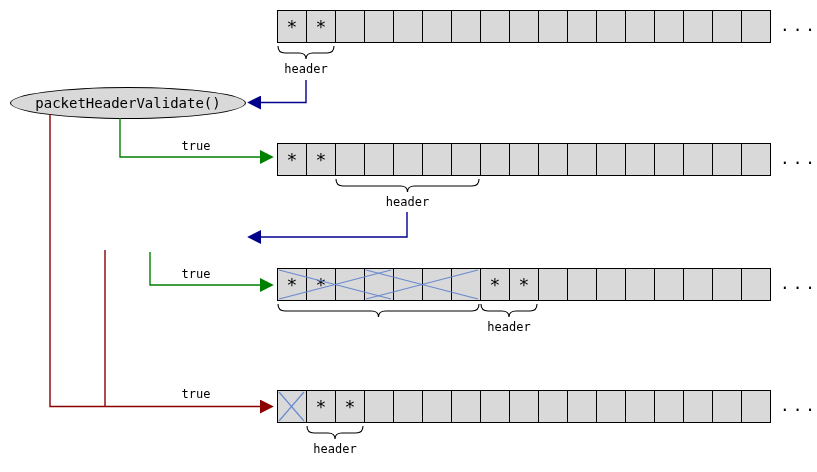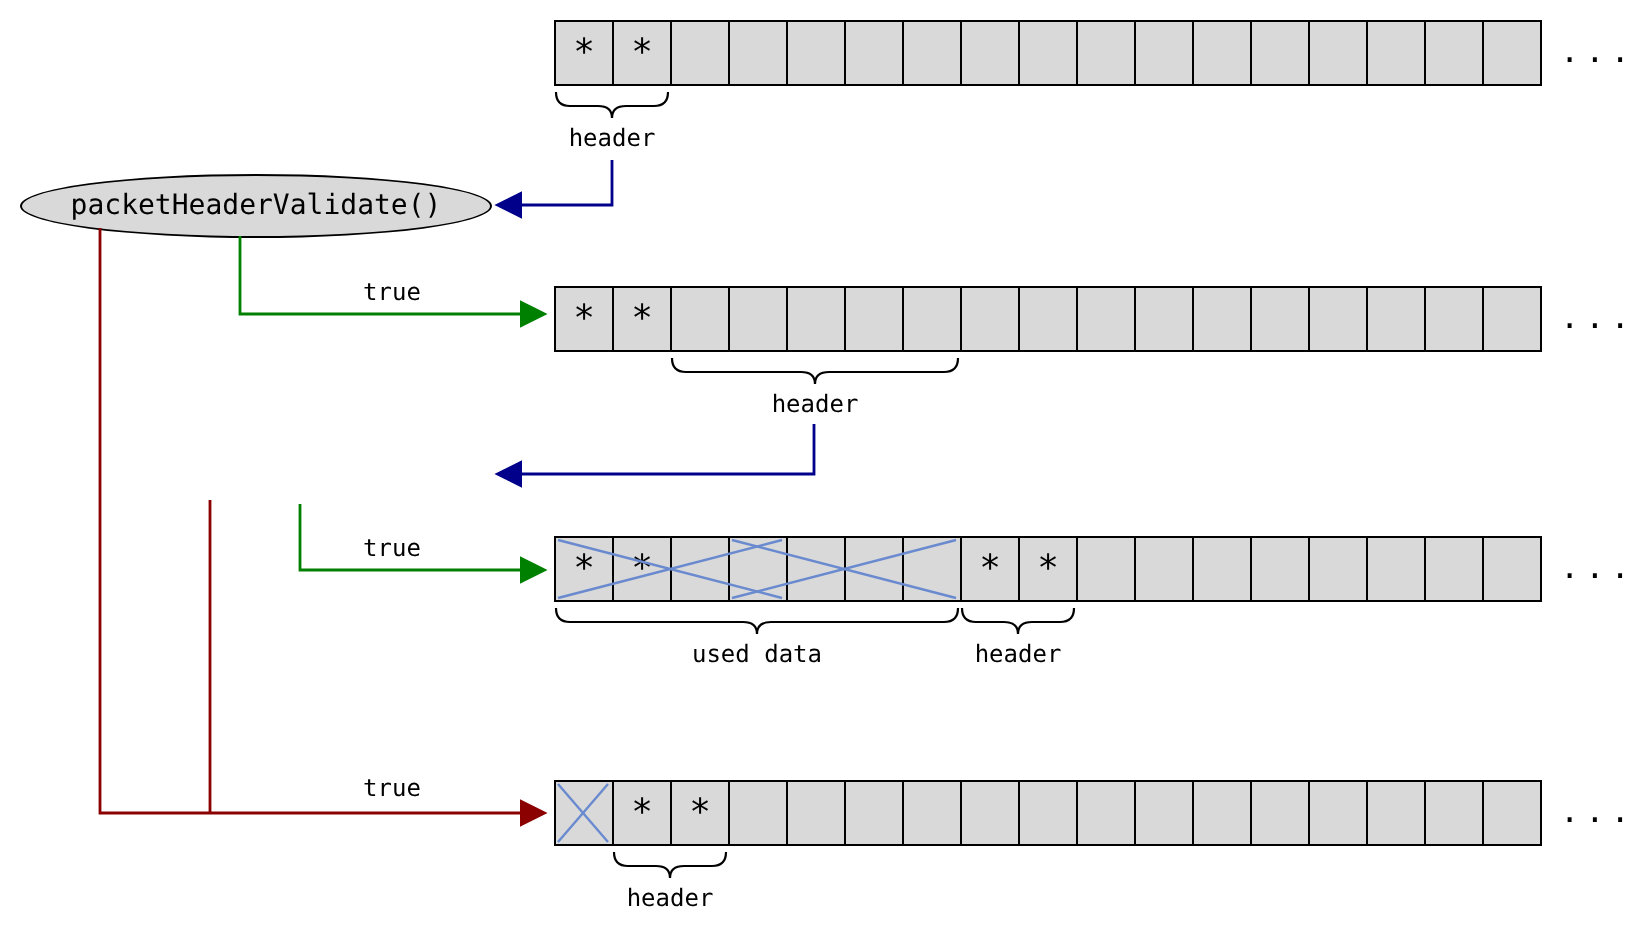--- a/index.html
+++ b/index.html
@@ -141,21 +141,20 @@
       <div class="cell" style="left: 261px;"></div>
       <div class="cell" style="left: 290px;"></div>
       <div class="cell" style="left: 319px;"></div>
       <div class="cell" style="left: 348px;"></div>
       <div class="cell" style="left: 377px;"></div>
       <div class="cell" style="left: 406px;"></div>
       <div class="cell" style="left: 435px;"></div>
       <div class="cell" style="left: 464px;"></div>
       <div class="dots" style="left: 503px;">...</div>
     </div>
-    <div class="region-label" style="left: 378.5px; top: 320px;">used data</div>
     <div class="region-label" style="left: 509px; top: 320px;">header</div>
     <div class="buf-row" style="left: 277px; top: 390px;">
       <div class="cell" style="left: 0px;"></div>
       <div class="cell" style="left: 29px;">*</div>
       <div class="cell" style="left: 58px;">*</div>
       <div class="cell" style="left: 87px;"></div>
       <div class="cell" style="left: 116px;"></div>
       <div class="cell" style="left: 145px;"></div>
       <div class="cell" style="left: 174px;"></div>
       <div class="cell" style="left: 203px;"></div>

